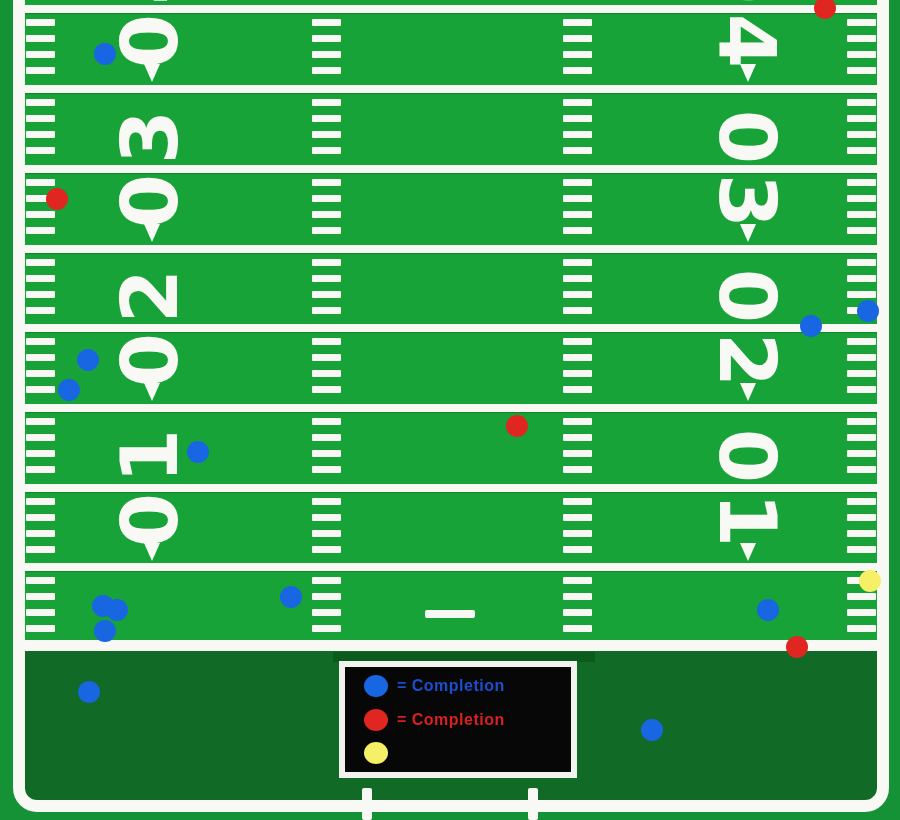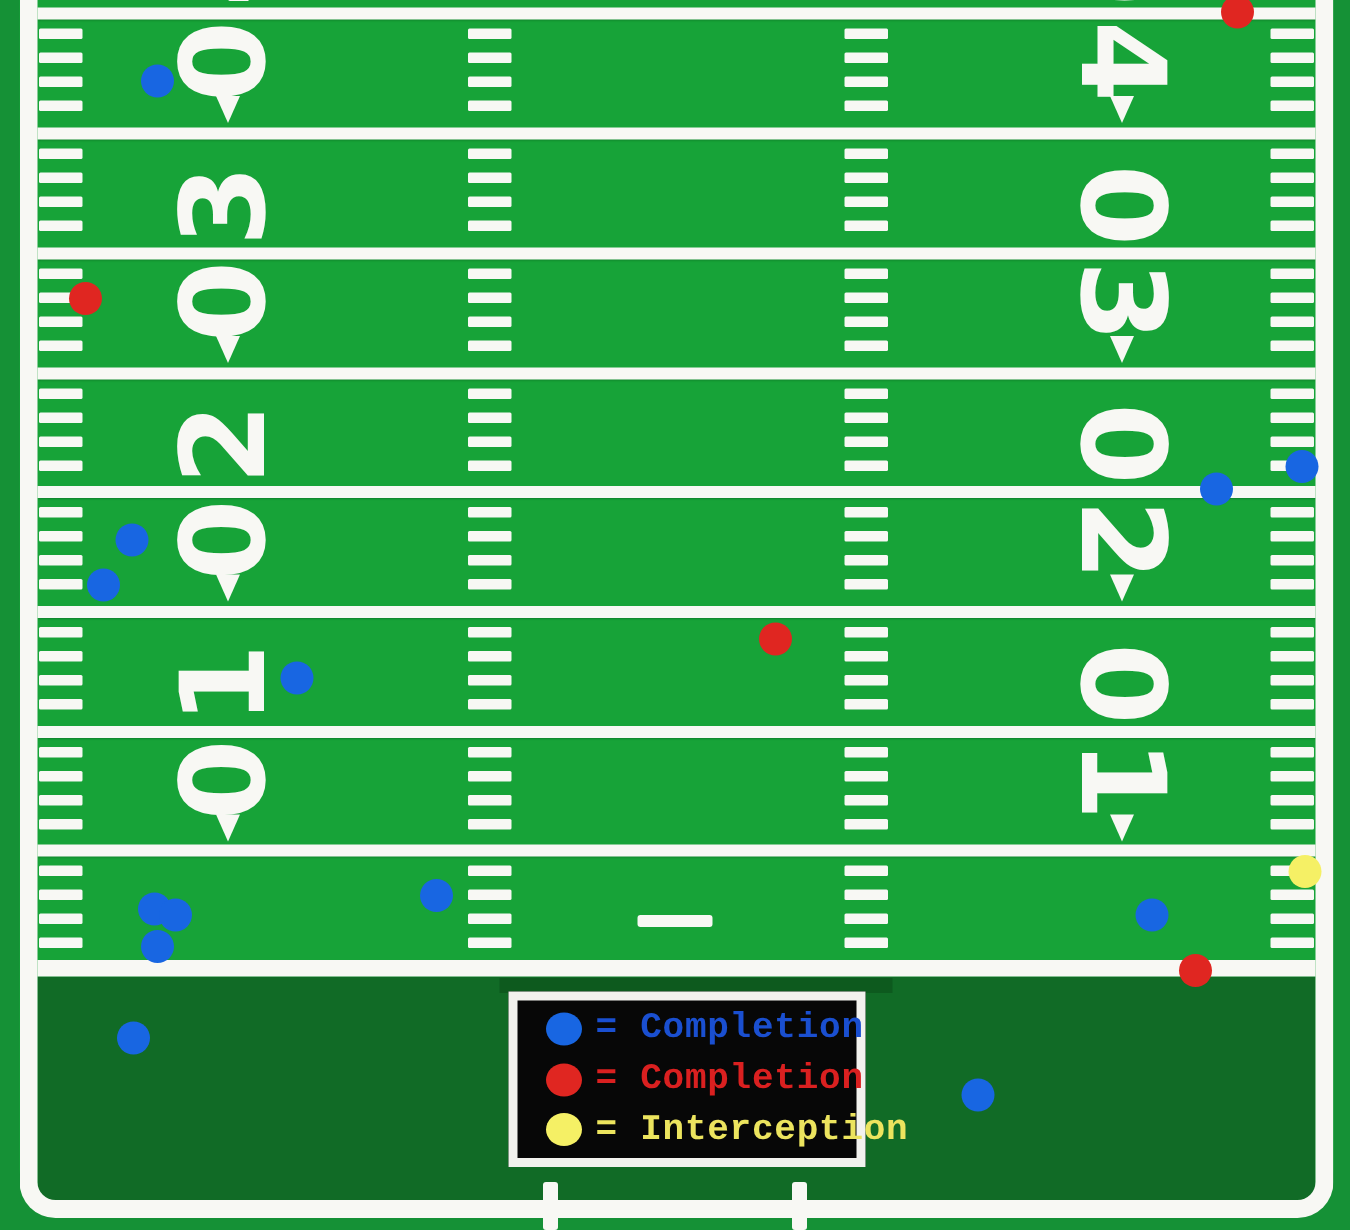--- a/index.html
+++ b/index.html
@@ -29,22 +29,22 @@
          border-top:18px solid #f8f8f4;}
   .dot{width:22px;height:22px;border-radius:50%;}
   .tick{width:10px;height:32px;background:#f8f8f4;border-radius:2px;}
   
   #legend-shadow{left:333px;top:652px;width:262px;height:10px;background:#0d5a1e;}
   #legend{left:339px;top:661px;width:238px;height:117px;background:#070707;
           border:6px solid #f2f2ee;box-sizing:border-box;
           display:flex;flex-direction:column;justify-content:space-evenly;}
   .legend-row{display:flex;align-items:center;padding-left:19px;height:30px;}
   .legend-swatch{width:24px;height:22px;border-radius:50%;flex:0 0 auto;}
-  .legend-label{margin-left:9px;font-family:Liberation Mono, monospace;font-weight:bold;
-                font-size:24px;letter-spacing:.5px;white-space:nowrap;}
+  .legend-label{margin-left:9px;font-family:Liberation Sans, sans-serif;font-weight:bold;
+                font-size:16px;letter-spacing:.5px;white-space:nowrap;}
 </style>
 </head>
 <body>
 
 <div id="stage">
   <div class="abs" id="grass"></div>
   <div class="abs" id="endzone"></div>
 
   <div id="field-marks">
       <div class="abs yardline" style="top: 5px;"></div>
@@ -220,21 +220,20 @@
     <div class="legend-row">
       <span class="legend-swatch" style="background: rgb(24, 102, 226);"></span>
       <span class="legend-label" style="color: rgb(26, 79, 208);">= Completion</span>
     </div>
     <div class="legend-row">
       <span class="legend-swatch" style="background: rgb(224, 38, 33);"></span>
       <span class="legend-label" style="color: rgb(218, 32, 32);">= Completion</span>
     </div>
     <div class="legend-row">
       <span class="legend-swatch" style="background: rgb(245, 240, 101);"></span>
-      <span class="legend-label" style="color: rgb(236, 228, 94);">= Interception</span>
     </div>
   </div>
 
   <div id="dots-layer">
       <div class="abs dot" style="left: 94px; top: 43px; background: rgb(24, 102, 226);"></div>
       <div class="abs dot" style="left: 857px; top: 300px; background: rgb(24, 102, 226);"></div>
       <div class="abs dot" style="left: 800px; top: 315px; background: rgb(24, 102, 226);"></div>
       <div class="abs dot" style="left: 77px; top: 349px; background: rgb(24, 102, 226);"></div>
       <div class="abs dot" style="left: 58px; top: 379px; background: rgb(24, 102, 226);"></div>
       <div class="abs dot" style="left: 187px; top: 441px; background: rgb(24, 102, 226);"></div>

